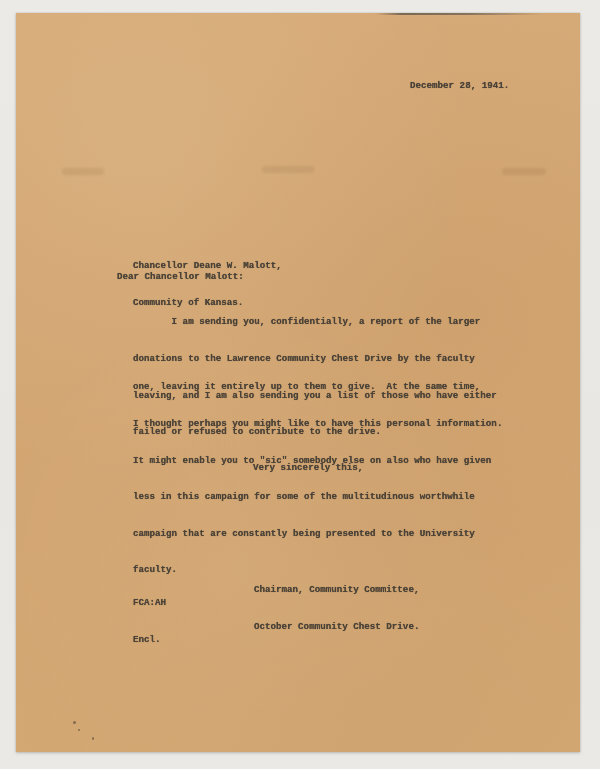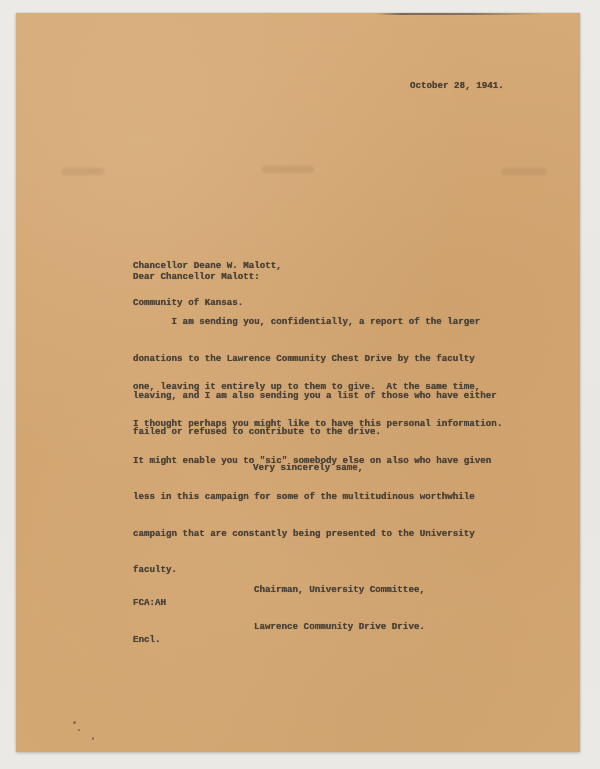--- a/index.html
+++ b/index.html
@@ -72,50 +72,50 @@
 
 <div class="scan">
   <div class="paper">
 
     <div class="edge-streak"></div>
 
     <div class="smudge s1"></div>
     <div class="smudge s2"></div>
     <div class="smudge s3"></div>
 
-    <div class="typed" style="left:394px; top:67px;">October 28, 1941.</div>
+    <div class="typed" style="left:394px; top:67px;">December 28, 1941.</div>
 
     <div class="typed" style="left:117px; top:223px;">
       <div>Chancellor Deane W. Malott,</div>
       <div>Community of Kansas.</div>
     </div>
 
-    <div class="typed" style="left:117px; top:258px;">Dear Chancellor Malott:</div>
+    <div class="typed" style="left:101px; top:258px;">Dear Chancellor Malott:</div>
 
     <div class="typed" style="left:117px; top:279px;">
       <div>       I am sending you, confidentially, a report of the larger</div>
       <div>donations to the Lawrence Community Chest Drive by the faculty</div>
       <div>leaving, and I am also sending you a list of those who have either</div>
       <div>failed or refused to contribute to the drive.</div>
     </div>
 
     <div class="typed" style="left:117px; top:344px;">
       <div>one, leaving it entirely up to them to give.  At the same time,</div>
       <div>I thought perhaps you might like to have this personal information.</div>
       <div>It might enable you to "sic" somebody else on also who have given</div>
       <div>less in this campaign for some of the multitudinous worthwhile</div>
       <div>campaign that are constantly being presented to the University</div>
       <div>faculty.</div>
     </div>
 
-    <div class="typed" style="left:237px; top:449px;">Very sincerely same,</div>
+    <div class="typed" style="left:237px; top:449px;">Very sincerely this,</div>
 
     <div class="typed" style="left:238px; top:547px;">
-      <div>Chairman, University Committee,</div>
-      <div>Lawrence Community Drive Drive.</div>
+      <div>Chairman, Community Committee,</div>
+      <div>October Community Chest Drive.</div>
     </div>
 
     <div class="typed" style="left:117px; top:560px;">
       <div>FCA:AH</div>
       <div>Encl.</div>
     </div>
 
     <div class="speck k1"></div>
     <div class="speck k2"></div>
     <div class="speck k3"></div>

